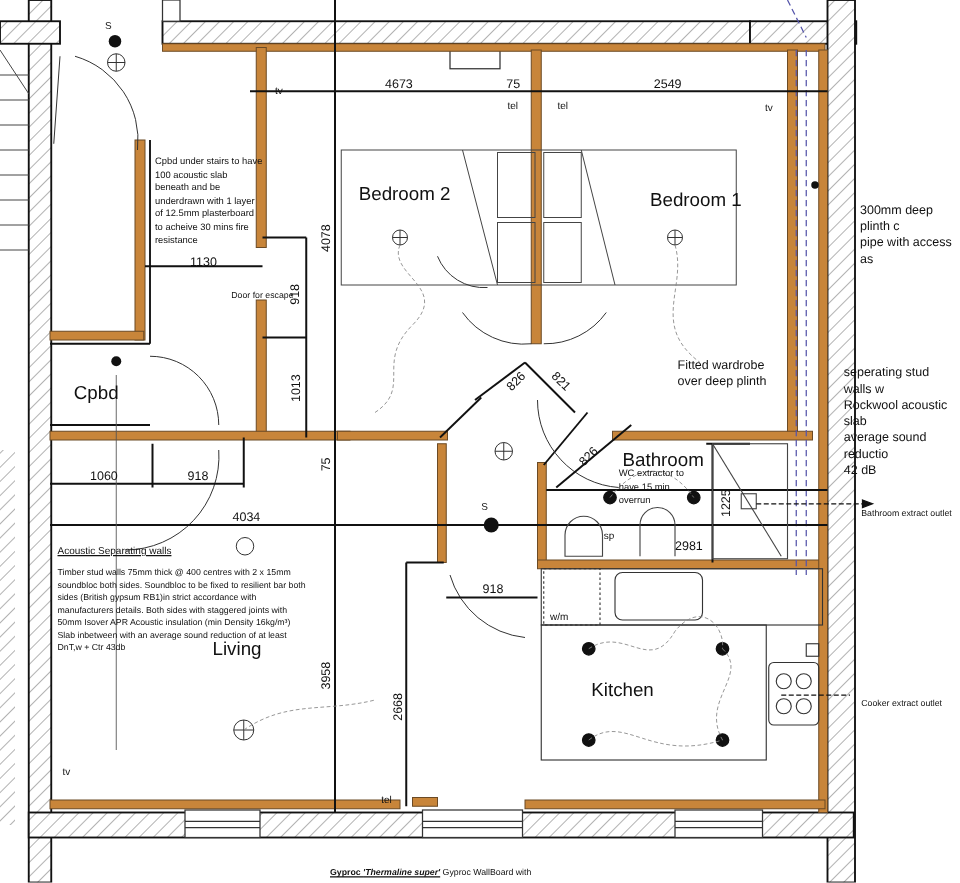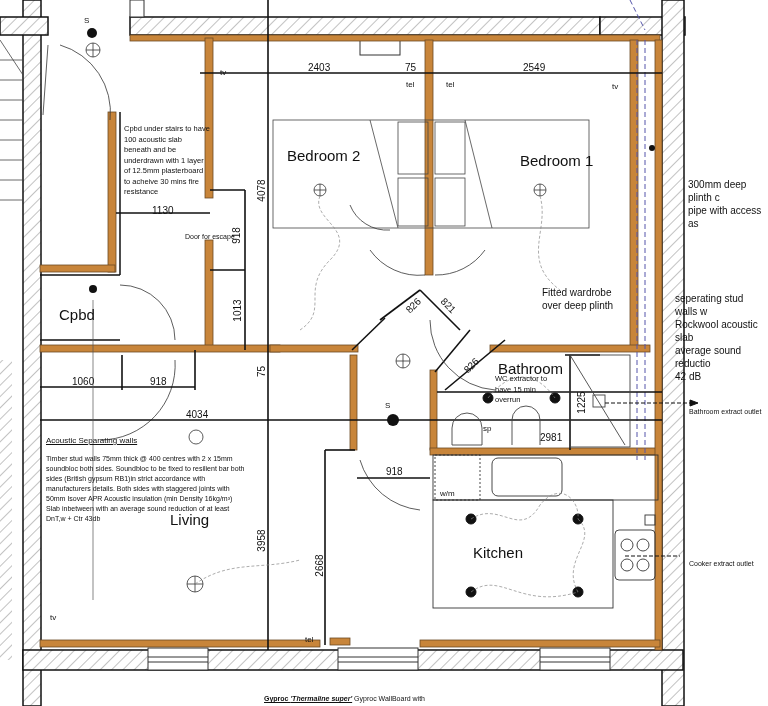--- a/index.html
+++ b/index.html
@@ -222,21 +222,21 @@
   </g>
 </svg>
 
 <div class="lbl room" style="left:287px;top:147px;">Bedroom 2</div>
 <div class="lbl room" style="left:520px;top:152px;">Bedroom 1</div>
 <div class="lbl room" style="left:59px;top:306px;">Cpbd</div>
 <div class="lbl room" style="left:498px;top:360px;">Bathroom</div>
 <div class="lbl room" style="left:170px;top:511px;">Living</div>
 <div class="lbl room" style="left:473px;top:544px;">Kitchen</div>
 
-<div class="lbl dim" style="left:308px;top:62px;">2403</div>
+<div class="lbl dim" style="left:308px;top:62px;">4673</div>
 <div class="lbl dim" style="left:405px;top:62px;">75</div>
 <div class="lbl dim" style="left:523px;top:62px;">2549</div>
 <div class="lbl dimv" style="left:250px;top:185px;">4078</div>
 <div class="lbl dim" style="left:152px;top:205px;">1130</div>
 <div class="lbl dimv" style="left:228px;top:230px;">918</div>
 <div class="lbl dimv" style="left:226px;top:305px;">1013</div>
 <div class="lbl dimv" style="left:256px;top:366px;">75</div>
 <div class="lbl dim" style="left:72px;top:376px;">1060</div>
 <div class="lbl dim" style="left:150px;top:376px;">918</div>
 <div class="lbl dim" style="left:186px;top:409px;">4034</div>
@@ -244,21 +244,21 @@
 <div class="lbl dim" style="left:440px;top:300px;transform:rotate(45deg);">821</div>
 <div class="lbl dim" style="left:463px;top:360px;transform:rotate(-45deg);">826</div>
 <div class="lbl dim" style="left:540px;top:408px;margin-top:24px;">2981</div>
 <div class="lbl dimv" style="left:570px;top:397px;">1225</div>
 <div class="lbl dim" style="left:386px;top:466px;">918</div>
 <div class="lbl dimv" style="left:250px;top:535px;">3958</div>
 <div class="lbl dimv" style="left:308px;top:560px;">2668</div>
 
 <div class="lbl note" style="left:124px;top:124px;width:86px;">Cpbd under stairs to have 100 acoustic slab beneath and be underdrawn with 1 layer of 12.5mm plasterboard to acheive 30 mins fire resistance</div>
 <div class="lbl tiny" style="left:185px;top:233px;">Door for escape</div>
-<div class="lbl note-lg" style="left:688px;top:178px;">
+<div class="lbl note-lg" style="left:688px;top:162px;">
   <div>300mm deep plinth c</div>
   <div>pipe with access as</div>
 </div>
 <div class="lbl note-lg" style="left:675px;top:292px;">
   <div>seperating stud walls  w</div>
   <div>Rockwool acoustic slab</div>
   <div>average sound reductio</div>
   <div>42 dB</div>
 </div>
 <div class="lbl note-lg" style="left:542px;top:286px;">

